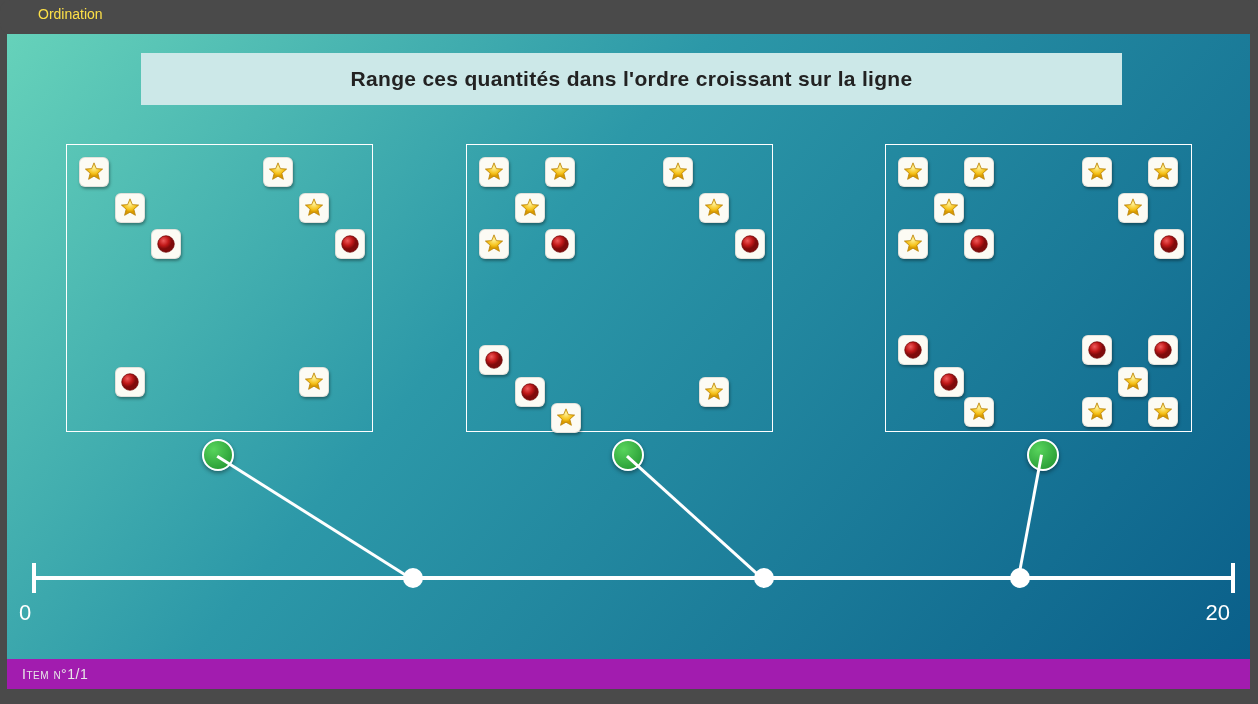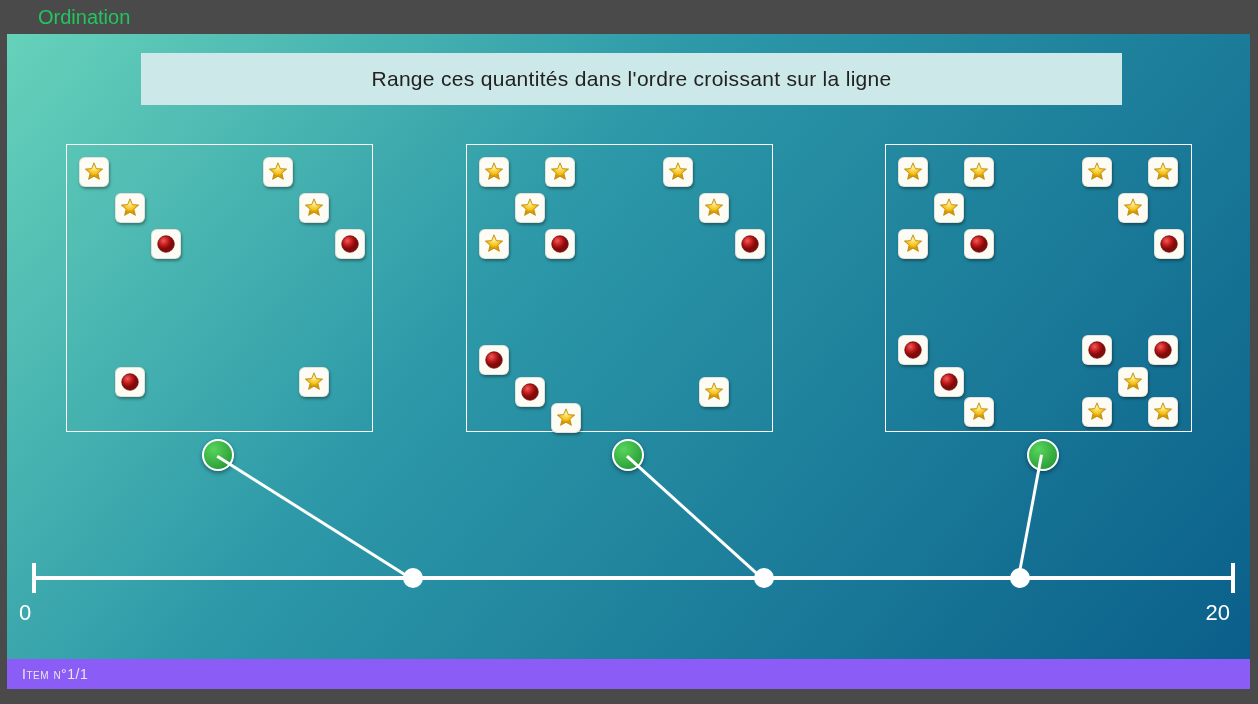--- a/index.html
+++ b/index.html
@@ -7,22 +7,22 @@
     width: 1258px;
     height: 704px;
     background: #4a4a4a;
     font-family: "Segoe UI", "Helvetica Neue", Arial, sans-serif;
     overflow: hidden;
     position: relative;
   }
   .topbar {
     height: 34px;
     background: #4a4a4a;
-    color: #22c55e;
-    font-size: 20px;
+    color: #fde047;
+    font-size: 14px;
     padding: 6px 0 0 38px;
     font-weight: 300;
     border-radius: 11px;
   }
   .canvas {
     position: absolute;
     left: 7px;
     right: 8px;
     top: 34px;
     bottom: 45px;
@@ -35,20 +35,21 @@
     right: 128px;
     top: 19px;
     height: 52px;
     background: #cce8e8;
     color: #222;
     font-size: 21px;
     display: flex;
     align-items: center;
     justify-content: center;
     letter-spacing: 0.3px;
+    font-weight: bold;
   }
   .card {
     position: absolute;
     top: 110px;
     width: 307px;
     height: 288px;
     border: 1.5px solid #ffffff;
     cursor: grab;
   }
   .card1 { left: 59px; }
@@ -146,21 +147,21 @@
     align-items: center;
     justify-content: center;
     cursor: pointer;
   }
   .bottombar {
     position: absolute;
     left: 7px;
     right: 8px;
     bottom: 15px;
     height: 30px;
-    background: #8b5cf6;
+    background: #a21caf;
     color: #e8e8e8;
     font-size: 16px;
     display: flex;
     align-items: center;
     padding-left: 15px;
   }
   .bottombar .small { font-variant: small-caps; font-size: 14px; letter-spacing: 0.5px; }
 </style>
 </head>
 <body>

